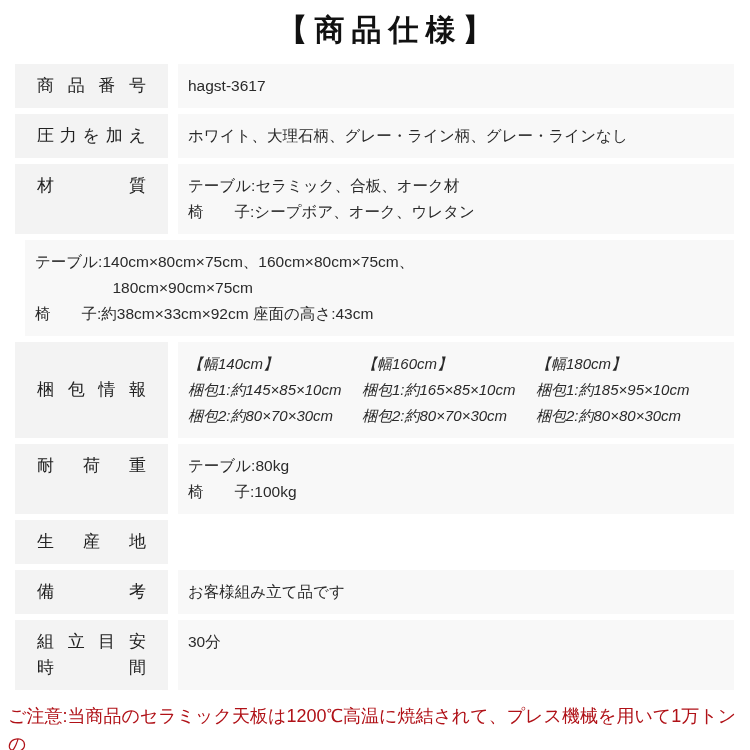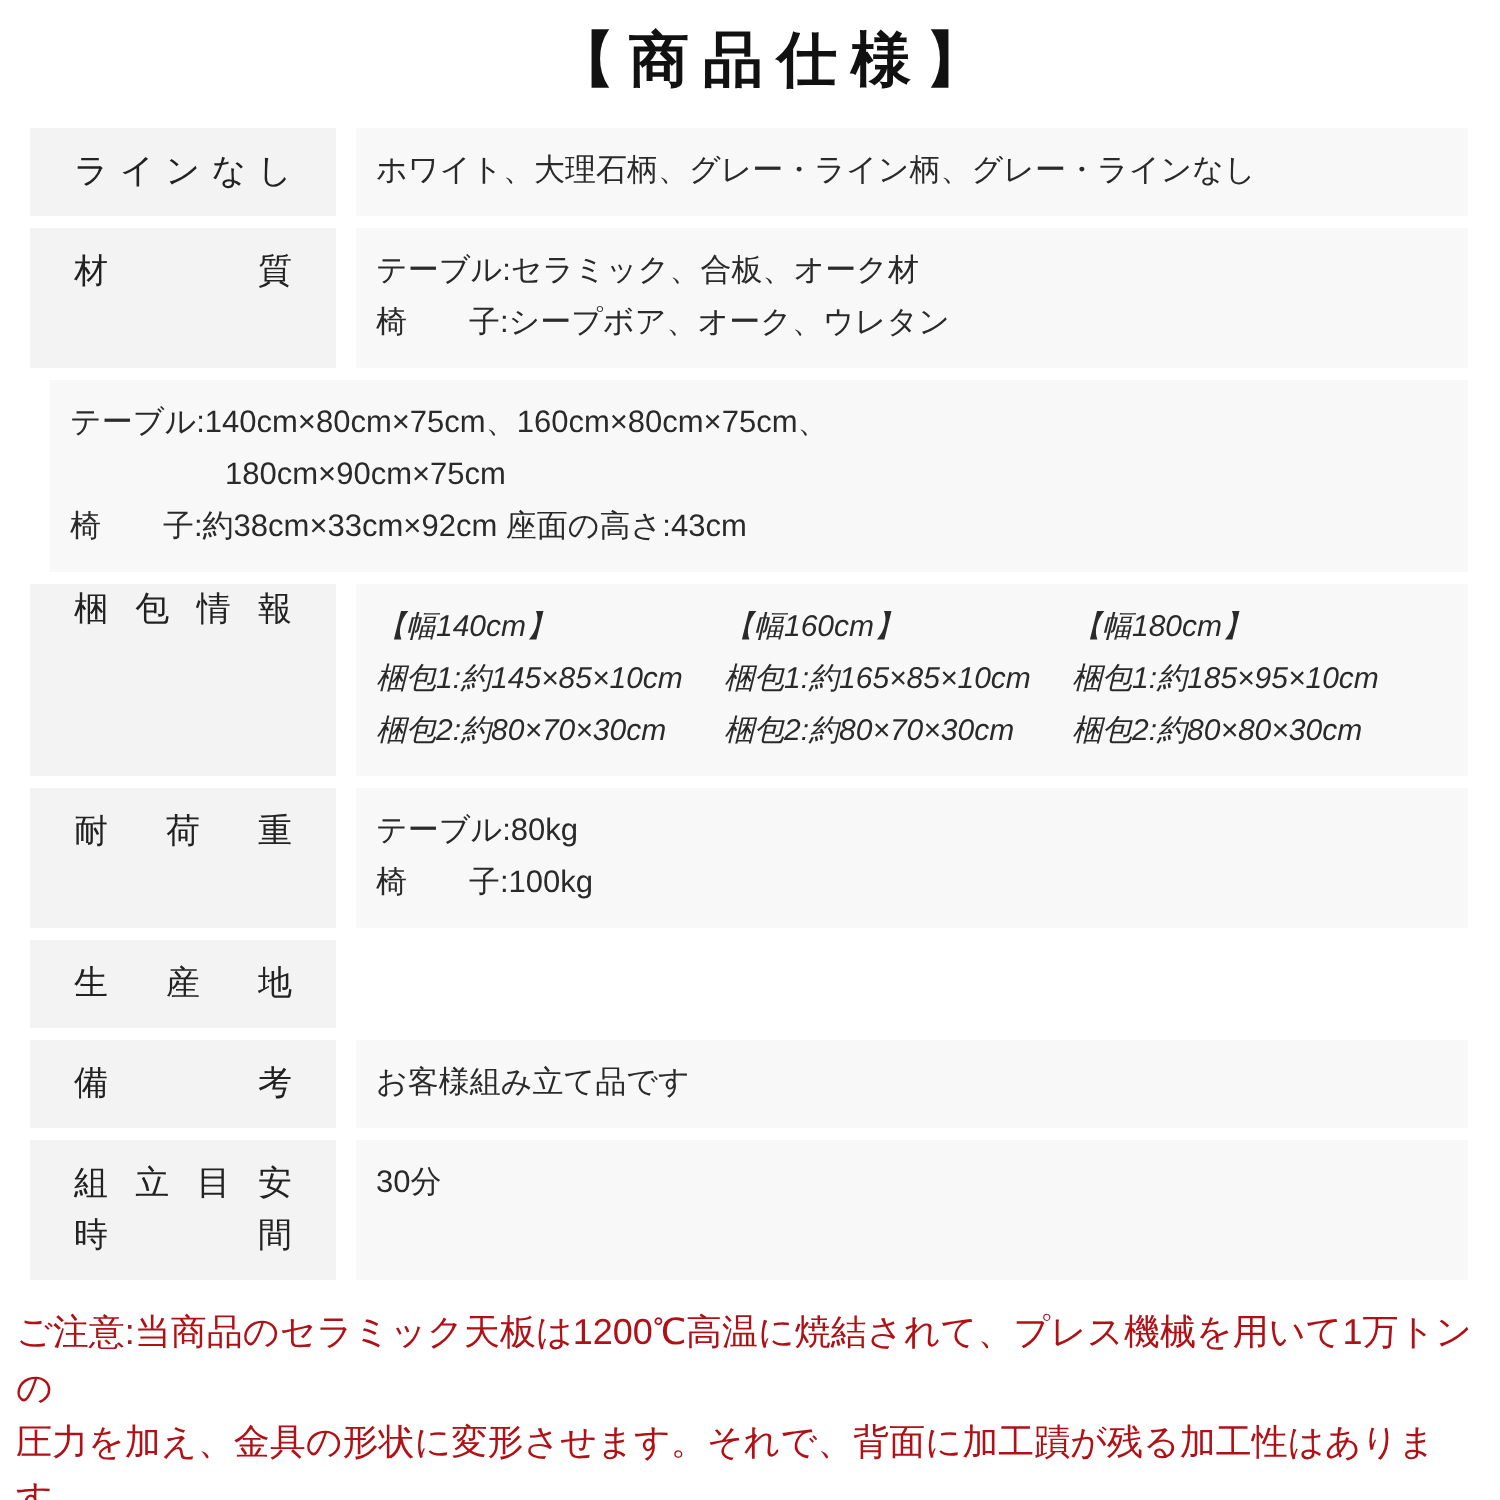--- a/index.html
+++ b/index.html
@@ -34,20 +34,21 @@
   }
   .cell-label {
     flex: none;
     width: 153px;
     box-sizing: border-box;
     background: #f3f3f3;
     padding: 9px 22px;
   }
   .cell-label.vcenter {
     display: flex;
+    align-items: center;
     padding-top: 0;
     padding-bottom: 0;
   }
   .label-text {
     width: 100%;
     font-size: 17px;
     line-height: 26px;
     color: #222222;
     text-align: justify;
     text-align-last: justify;
@@ -88,24 +89,32 @@
     white-space: pre-line;
   }
 </style>
 </head>
 <body>
 
 <div class="page-title">【商品仕様】</div>
 
 <div class="spec-table">
 
+  <div class="spec-row">
+    <div class="cell-label">
+      <div class="label-text">商品番号</div>
+    </div>
+    <div class="cell-value">
+      <div class="val">hagst-3617</div>
+    </div>
+  </div>
 
   <div class="spec-row">
     <div class="cell-label">
-      <div class="label-text">ラインなし</div>
+      <div class="label-text">圧力を加え</div>
     </div>
     <div class="cell-value">
       <div class="val">ホワイト、大理石柄、グレー・ライン柄、グレー・ラインなし</div>
     </div>
   </div>
 
   <div class="spec-row">
     <div class="cell-label">
       <div class="label-text">材質</div>
     </div>

